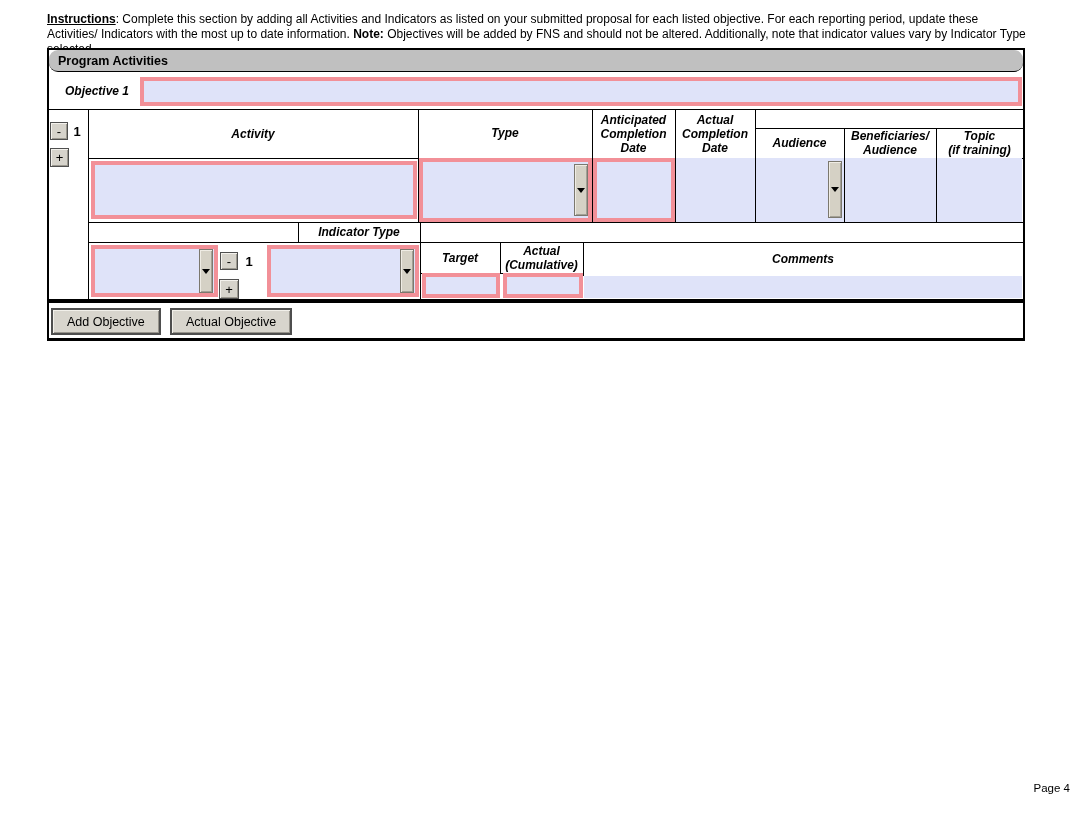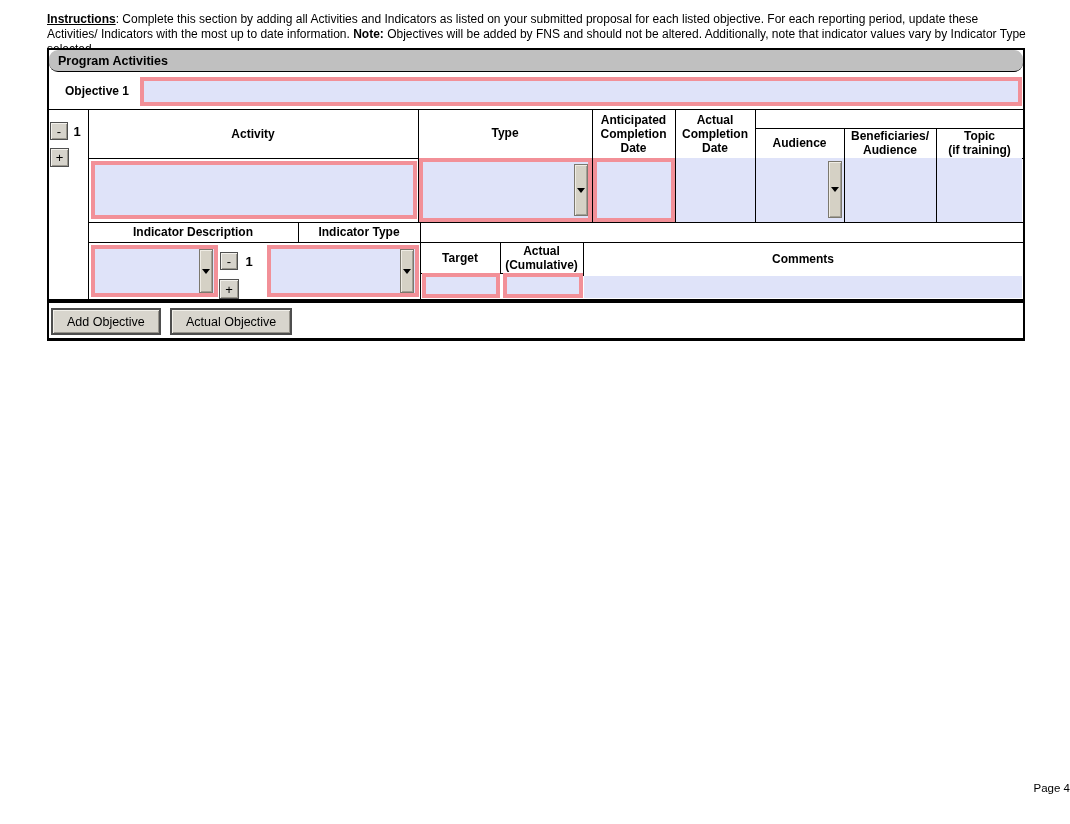--- a/index.html
+++ b/index.html
@@ -11,21 +11,21 @@
   #instructions .ulbl { font-weight:bold; text-decoration:underline; }
   #instructions .nlbl { font-weight:bold; }
 
   #outer-box { position:absolute; left:47px; top:48px; width:978px; height:293px;
                border:2px solid #000; border-bottom-width:3px; background:#fff; }
   .hline { position:absolute; height:1px; background:#000; }
   .vline { position:absolute; width:1px; background:#000; }
   .thickline { position:absolute; height:4px; background:#000; }
 
   .hdr { position:absolute; display:flex; align-items:center; justify-content:center;
-         text-align:center; font-weight:bold; font-size:12px; line-height:14px; white-space:pre-line; }
+         text-align:center; font-weight:bold; font-size:12px; line-height:14px; white-space:pre-line;font-style:italic; }
 
   .field { position:absolute; background:#dfe3f9; }
   .req { border:4px solid #f29098; }
 
   .combo-bar { position:absolute; width:14px; background:#d5d1c5; border:1px solid #7b786e;
                display:flex; align-items:center; justify-content:center; cursor:default;
                box-shadow: inset 1px 1px 0 #efece4, inset -1px -1px 0 #a3a096; }
   .tri { width:0; height:0; border-left:4px solid transparent; border-right:4px solid transparent;
          border-top:5px solid #000; }
 
@@ -105,21 +105,20 @@
     <div class="field req" style="left:370px; top:108px; width:173px; height:64px;"></div>
     <div class="combo-bar" style="left:525px; top:114px; height:52px;">
       <span class="tri"></span>
     </div>
     <div class="field req" style="left:544px; top:108px; width:82px; height:64px;"></div>
 
     <div class="hline" style="left:39px; top:172px; width:935px;"></div>
 
     <div class="vline" style="left:249px; top:172px; height:20px;"></div>
     <div class="vline" style="left:371px; top:172px; height:77px;"></div>
-    <div class="hdr" style="left:39px; top:172px; width:210px; height:20px;">Indicator Description</div>
     <div class="hdr" style="left:249px; top:172px; width:122px; height:20px;">Indicator Type</div>
     <div class="hline" style="left:39px; top:192px; width:935px;"></div>
 
     <div class="vline" style="left:451px; top:192px; height:31px;"></div>
     <div class="vline" style="left:534px; top:192px; height:34px;"></div>
     <div class="hdr" style="left:371px; top:192px; width:80px; height:31px;text-align:right;">Target</div>
     <div class="hdr" style="left:451px; top:192px; width:83px; height:31px;">Actual
 (Cumulative)</div>
     <div class="hdr" style="left:534px; top:192px; width:440px; height:34px;text-align:center;">Comments</div>
     <div class="hline" style="left:371px; top:223px; width:163px;"></div>

